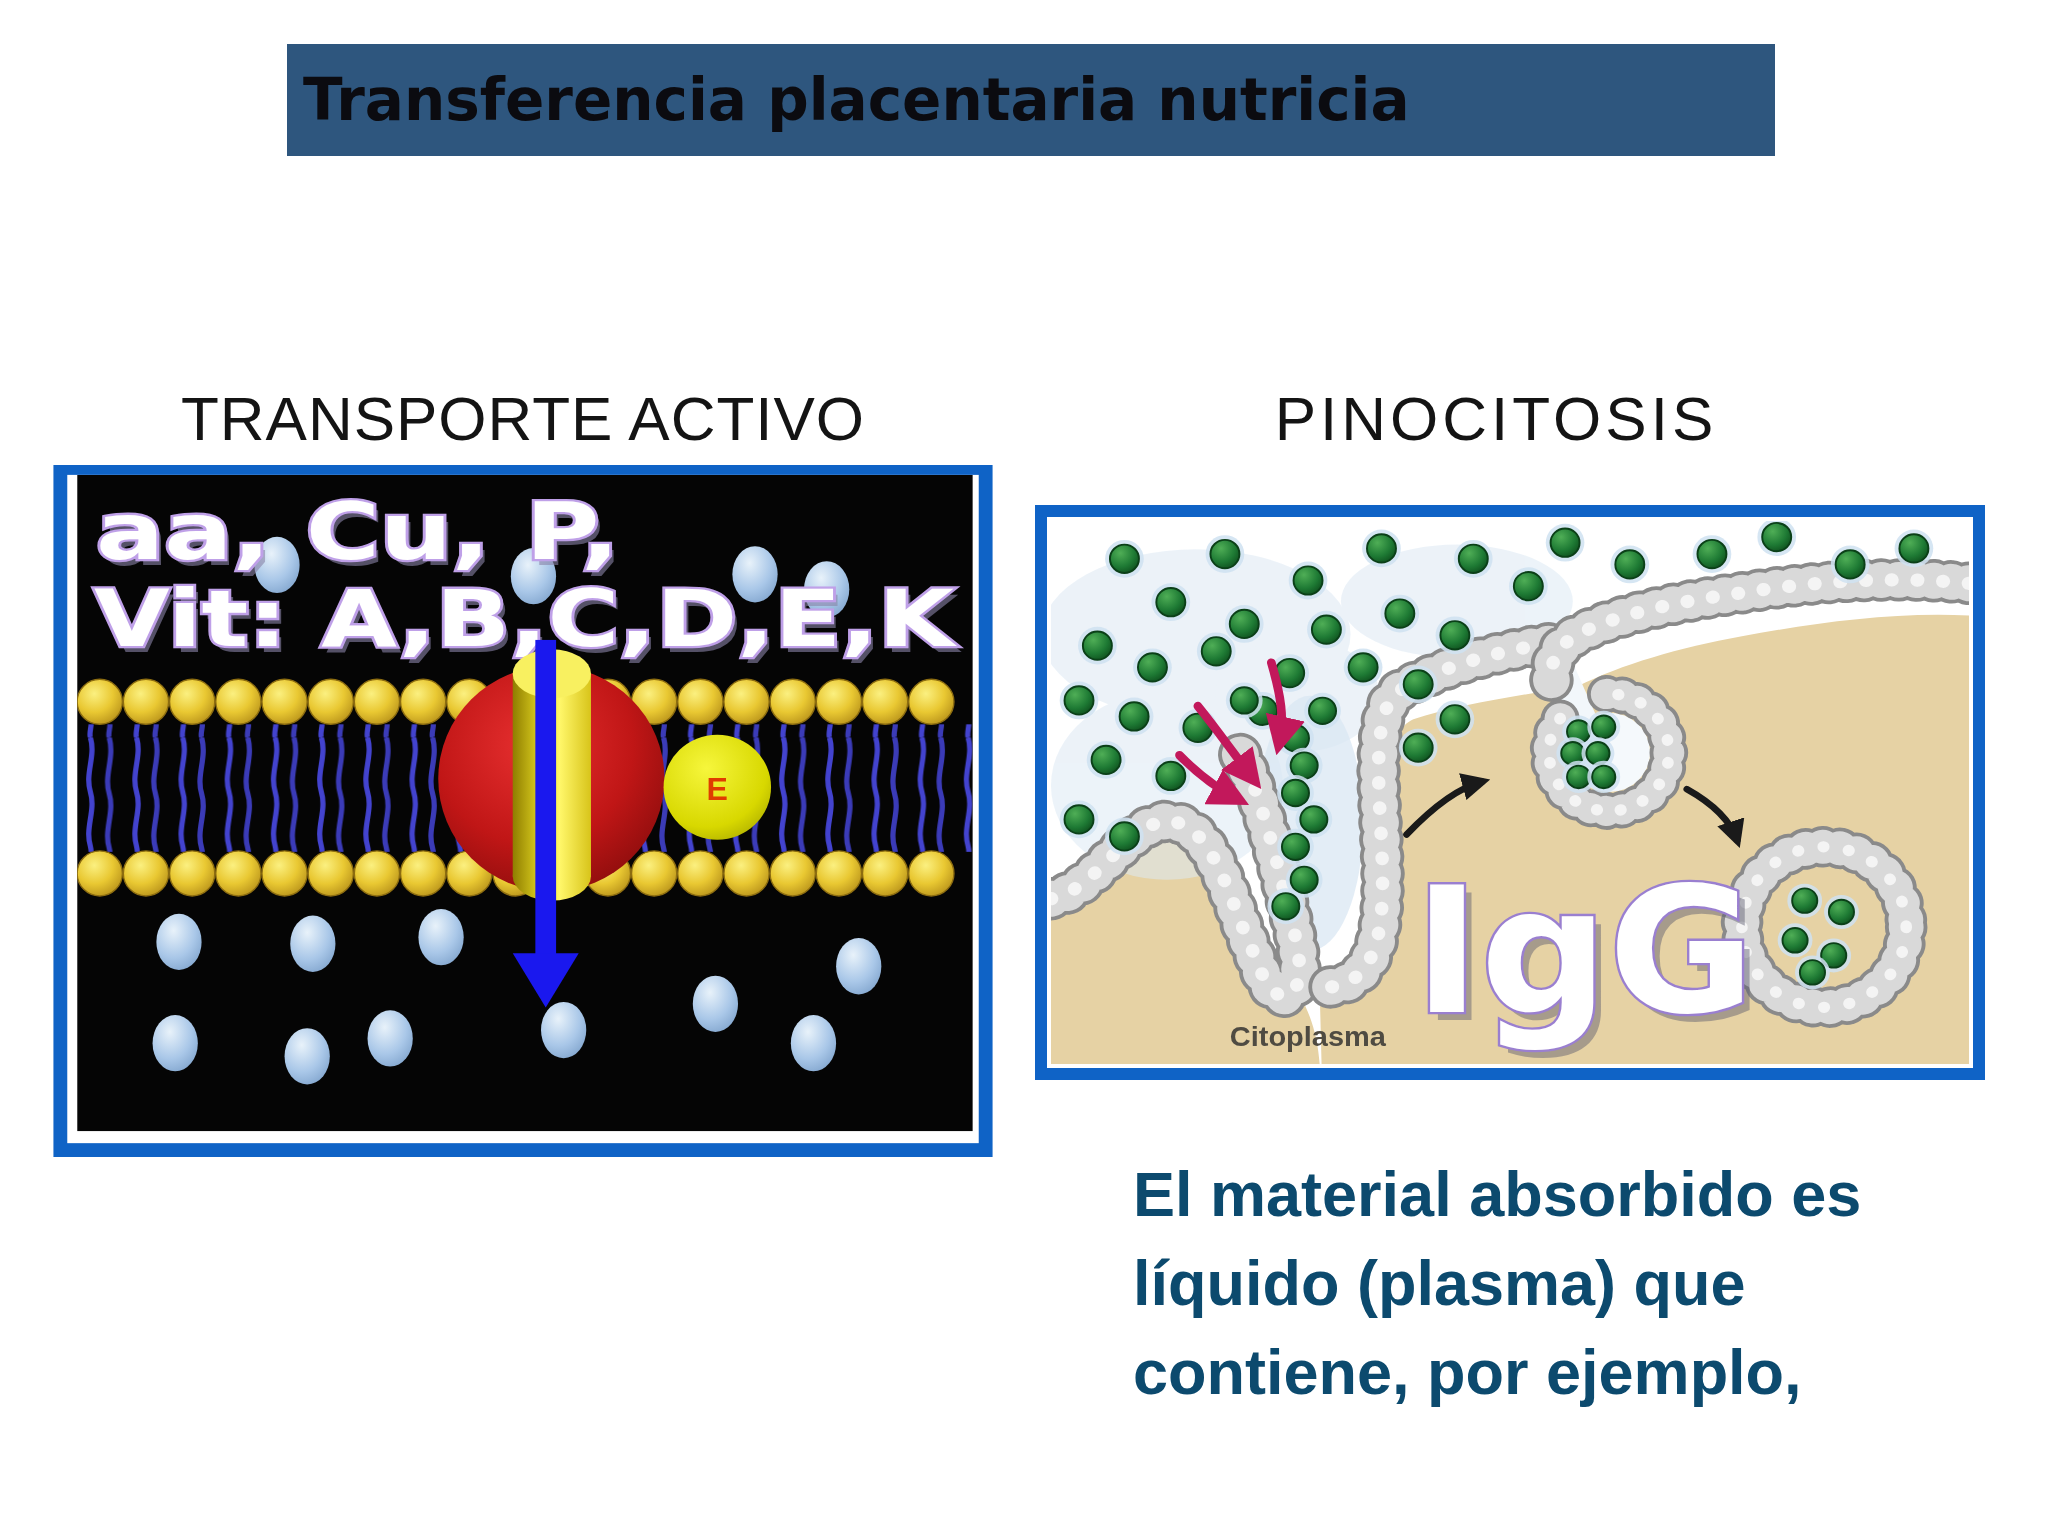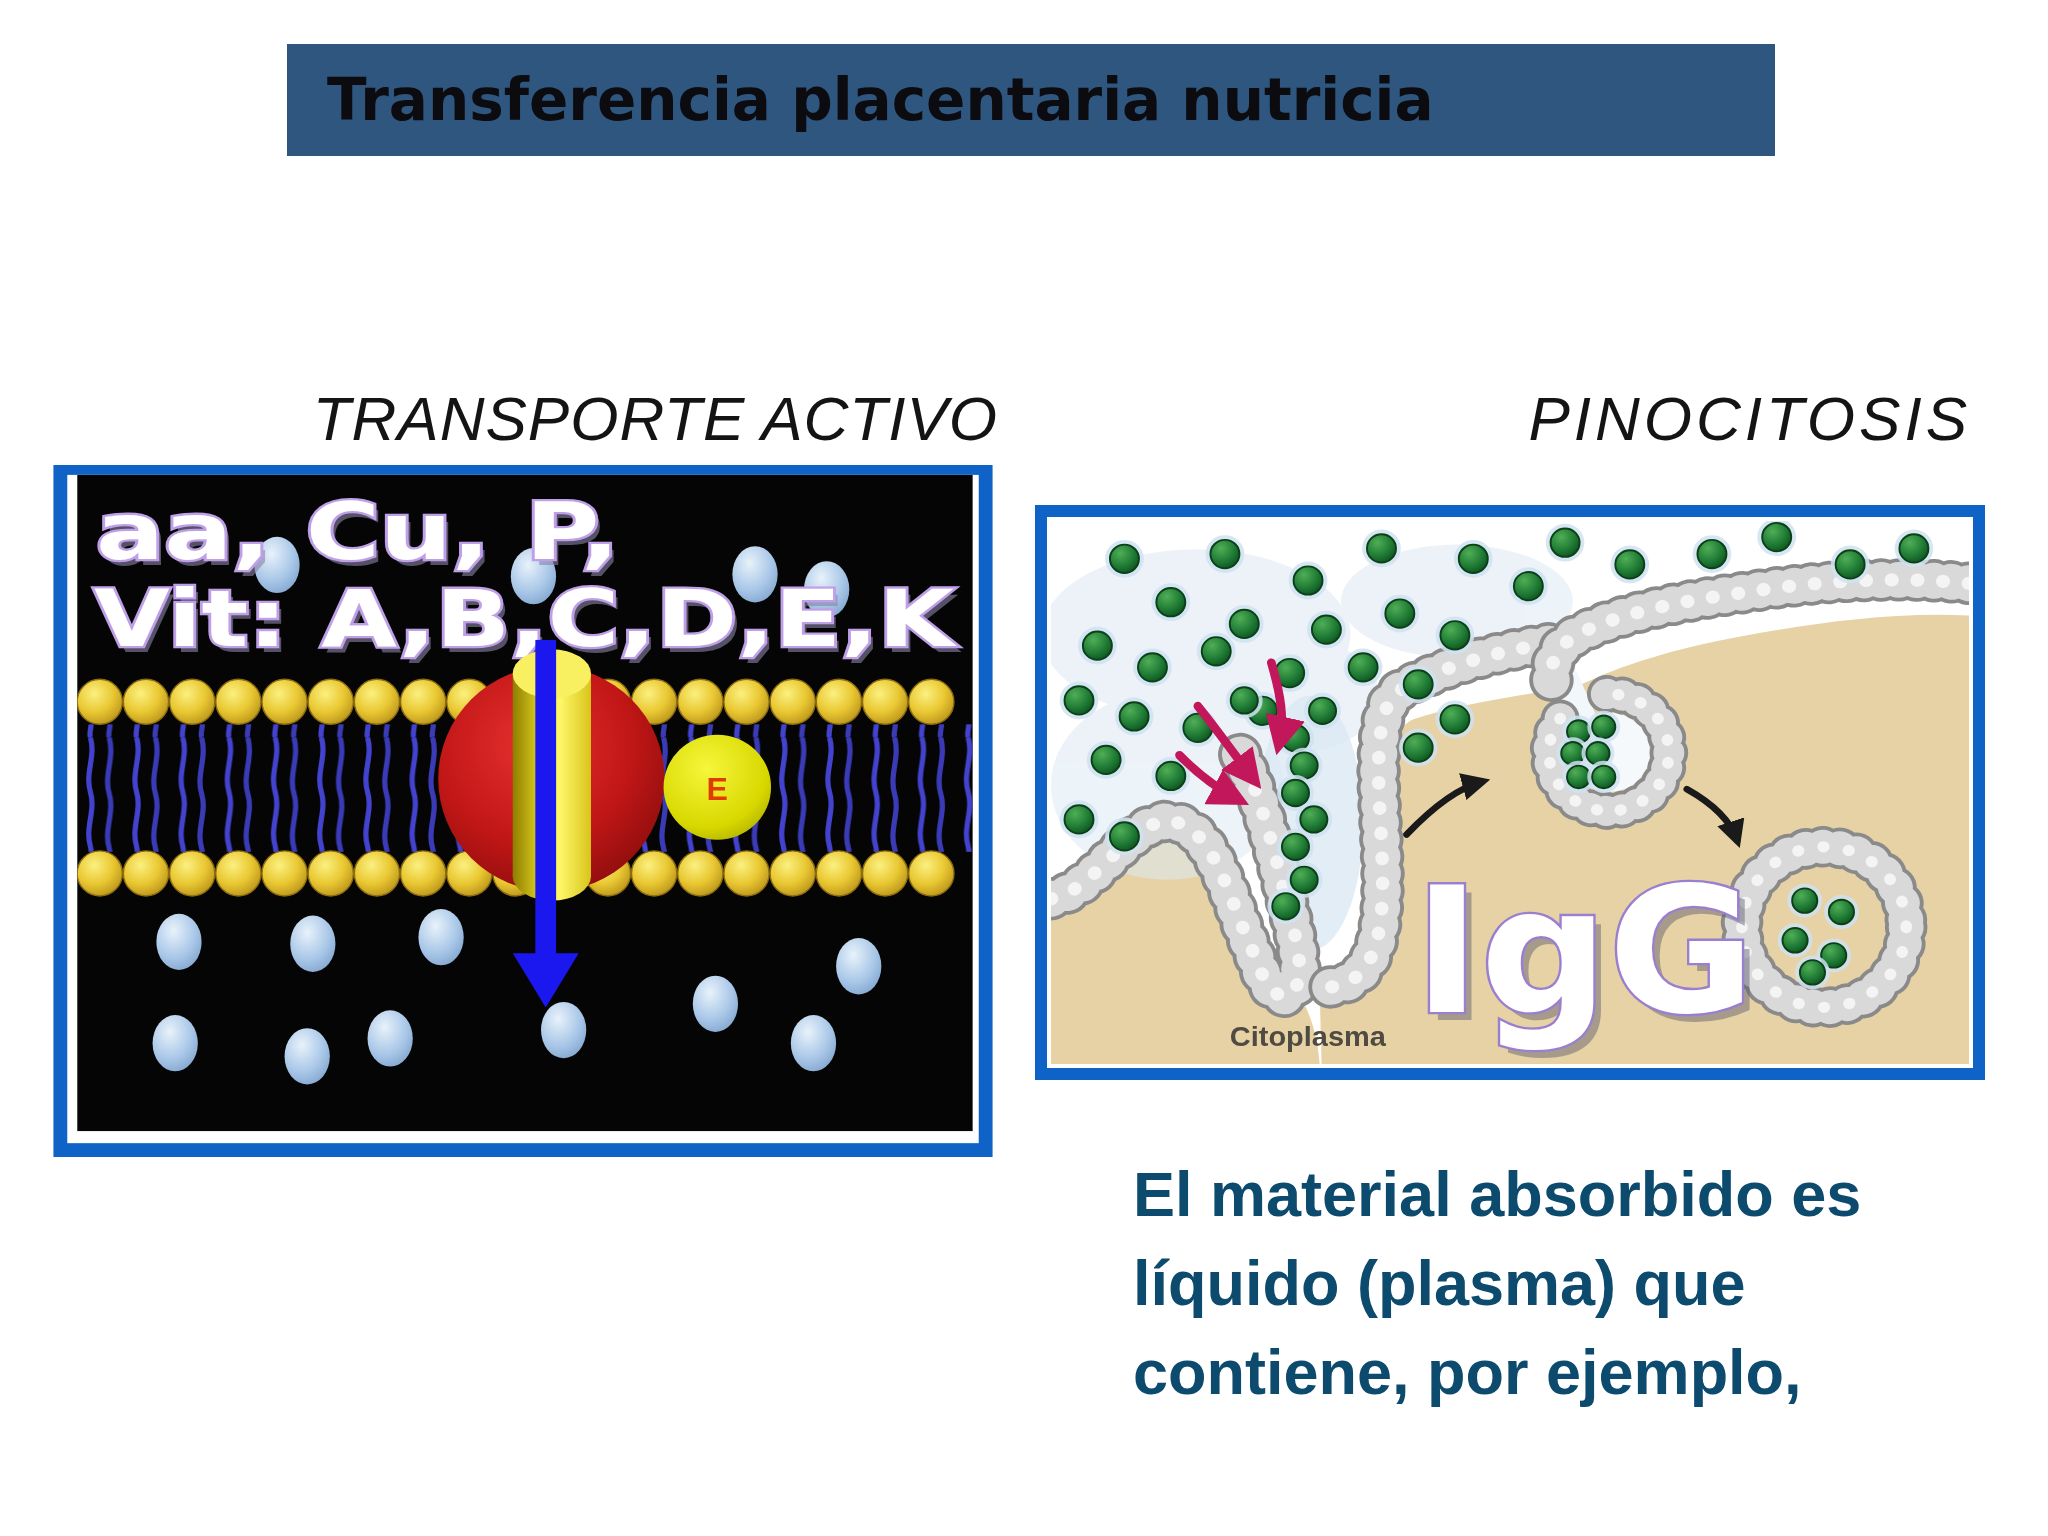--- a/index.html
+++ b/index.html
@@ -1,23 +1,23 @@
 <!DOCTYPE html>
 <html><head>
 <meta charset="utf-8">
 <style>
   html,body{margin:0;padding:0;background:#ffffff;}
   .page{position:relative;width:2048px;height:1536px;background:#ffffff;overflow:hidden;
         font-family:"Liberation Sans",sans-serif;}
   .banner{position:absolute;left:287px;top:44px;width:1488px;height:112px;background:#2e567e;
-          display:flex;align-items:center;box-sizing:border-box;padding-left:40px;}
+          display:flex;align-items:center;box-sizing:border-box;padding-left:16px;}
   .banner-title{font-family:"DejaVu Sans",sans-serif;font-weight:bold;font-size:58px;
                 color:#0b0b10;white-space:nowrap;letter-spacing:0px;}
   .col-heading{position:absolute;top:383px;font-size:62px;font-weight:400;color:#141414;
-               text-align:right;white-space:nowrap;font-style:italic;}
+               text-align:center;white-space:nowrap;}
   .heading-left{left:48px;width:950px;letter-spacing:1px;}
   .heading-right{left:1021px;width:950px;letter-spacing:4px;}
   .img-left{position:absolute;left:48px;top:465px;width:950px;height:540px;}
   .img-right{position:absolute;left:1035px;top:505px;width:950px;height:575px;}
   .caption{position:absolute;left:1133px;top:1150px;font-weight:bold;font-size:63px;
            line-height:89px;color:#0c4a6e;white-space:nowrap;}
   svg{display:block;}
   .overlay-txt{font-family:"DejaVu Sans",sans-serif;font-weight:bold;fill:#ffffff;
                stroke:#bfa0e8;stroke-width:5px;paint-order:stroke fill;}
   .overlay-shadow{font-family:"DejaVu Sans",sans-serif;font-weight:bold;fill:#8a84a8;opacity:.6;}

